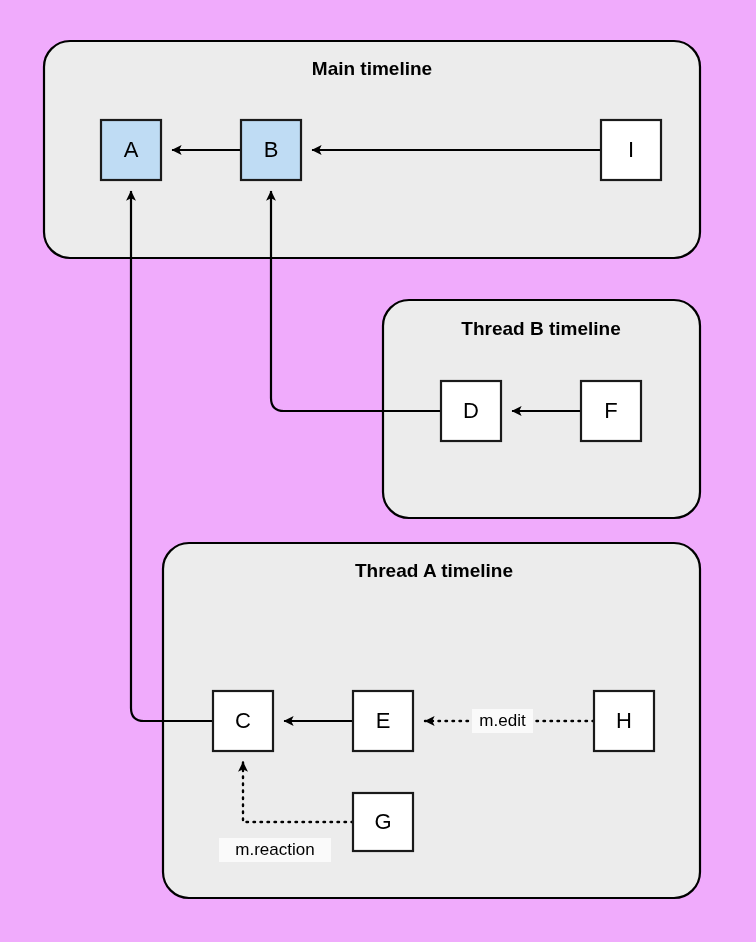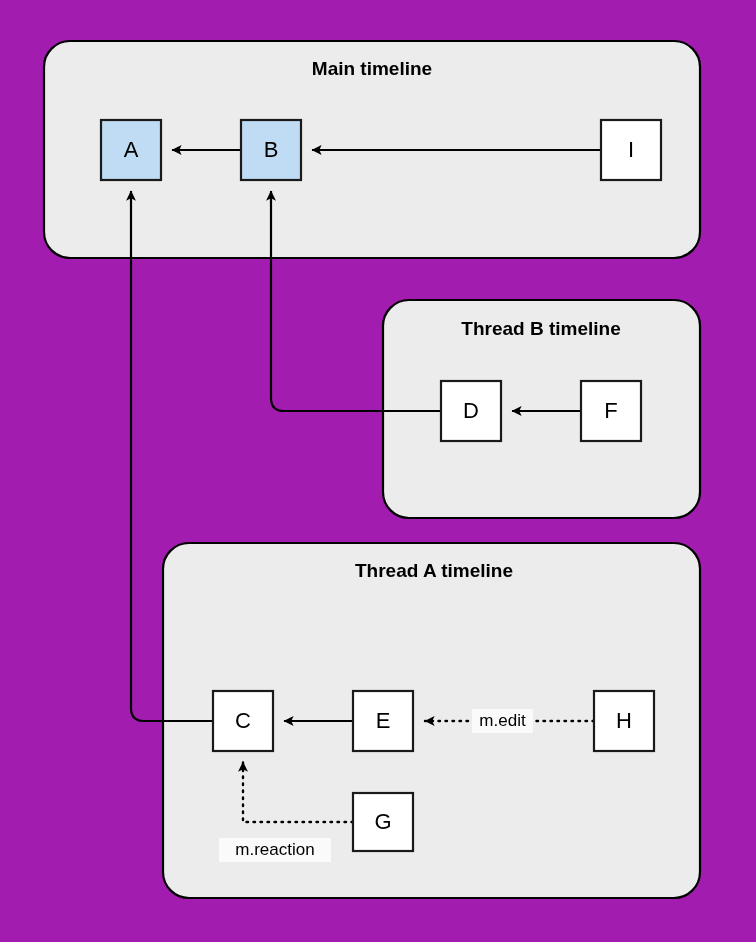--- a/index.html
+++ b/index.html
@@ -10,21 +10,21 @@
   body {
     width: 756px;
     height: 942px;
     font-family: "Liberation Sans", sans-serif;
     overflow: hidden;
   }
   #canvas {
     position: relative;
     width: 756px;
     height: 942px;
-    background: #a21caf;
+    background: #f0abfc;
   }
   svg.diagram {
     position: absolute;
     top: 0;
     left: 0;
     width: 756px;
     height: 942px;
   }
   .group-box {
     fill: #ececec;

